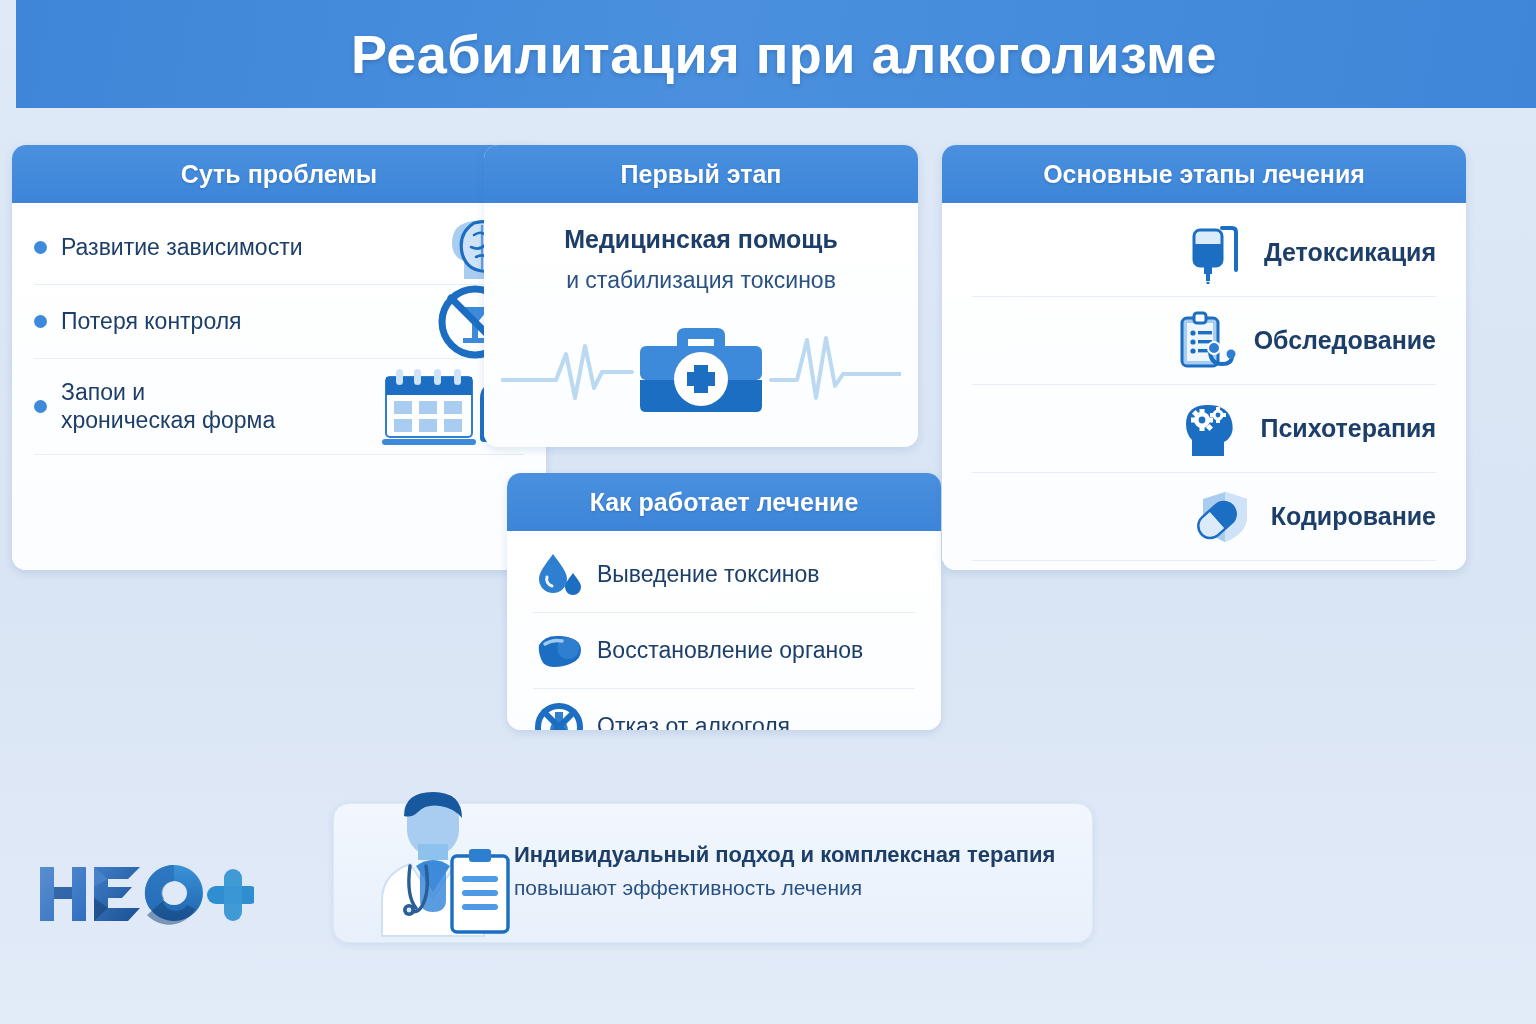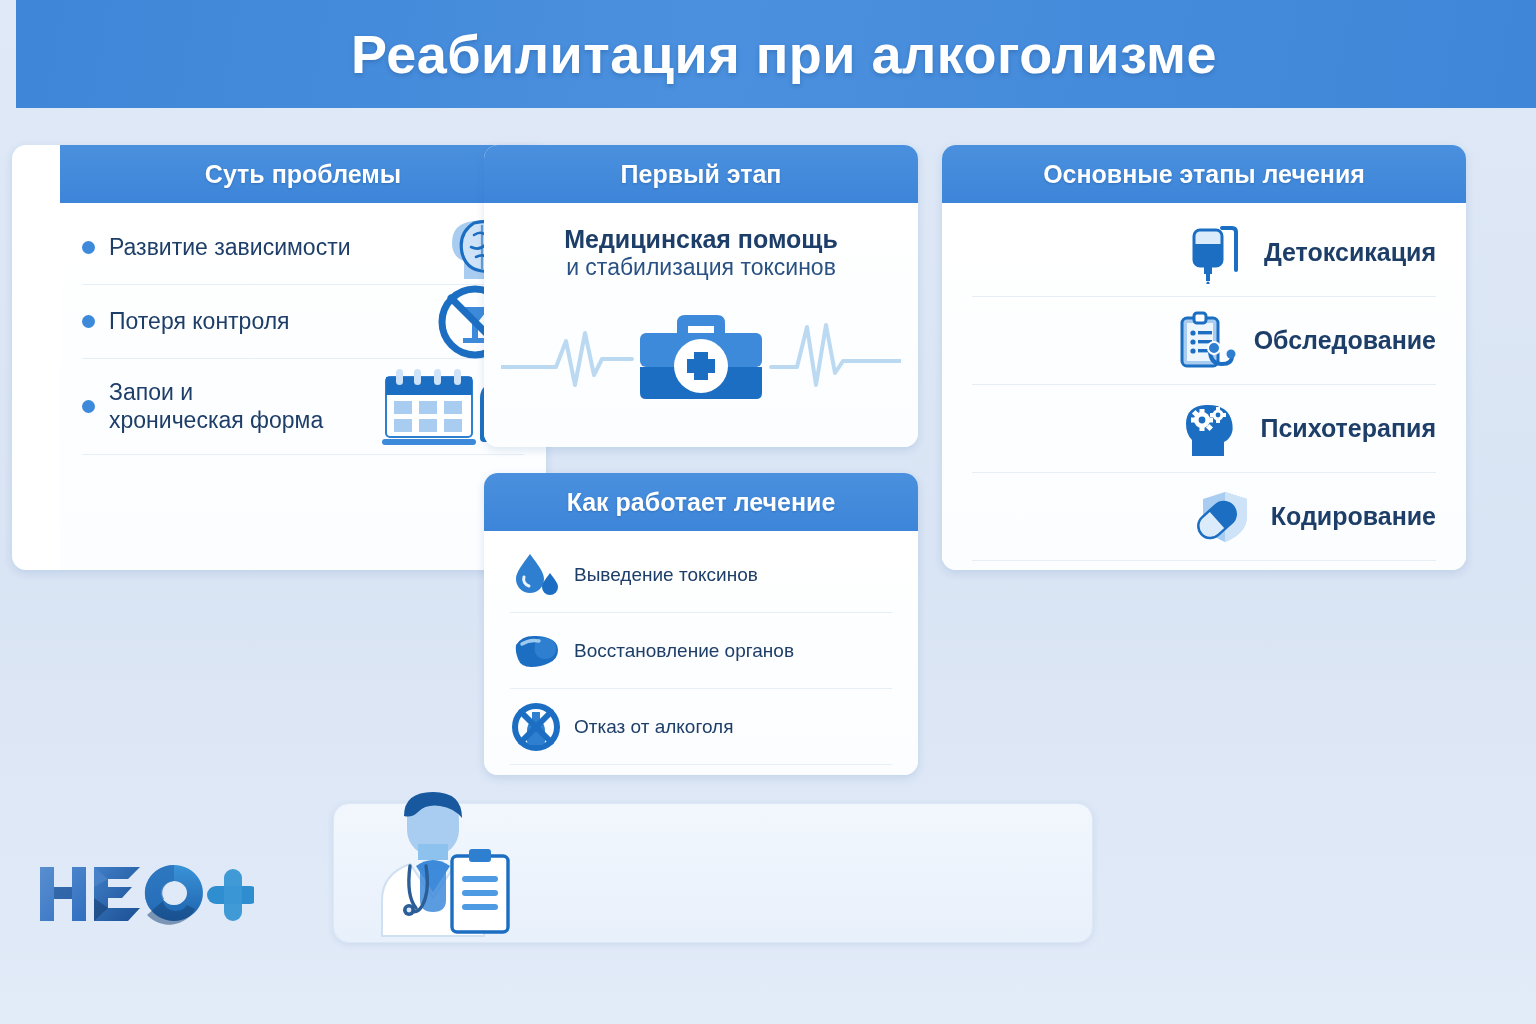--- a/index.html
+++ b/index.html
@@ -62,23 +62,23 @@
     white-space: nowrap;
   }
   .card-body {
     flex: 1 1 auto;
     background: linear-gradient(180deg,#ffffff 0%,#fbfdff 100%);
     position: relative;
     padding: 6px 0 8px 0;
   }
 
   
-  #card-problem  { left: 12px;  top: 145px; width: 534px; height: 425px; padding-left: 48px; }
+  #card-problem  { left: 12px;  top: 145px; width: 534px; height: 425px; }
   #card-first    { left: 484px; top: 145px; width: 434px; height: 302px; }
-  #card-howworks { left: 484px; top: 473px; width: 434px; height: 302px; }
+  #card-howworks { left: 507px; top: 473px; width: 434px; height: 257px; }
   #card-stages   { left: 942px; top: 145px; width: 524px; height: 425px; }
 
   
   .prob-list { padding: 2px 0 0 0; }
   .prob-row {
     position: relative;
     height: 74px;
     display: flex;
     align-items: center;
     margin: 0 22px;
@@ -115,38 +115,39 @@
   .first-body {
     display: flex;
     flex-direction: column;
     align-items: center;
     padding-top: 22px;
   }
   .first-line1 {
     font-size: 25px;
     font-weight: bold;
     color: #1d3e68;
+    margin-bottom: 13px;
   }
   .first-line2 {
     font-size: 23px;
     color: #2a5183;
     margin-bottom: 6px;
   }
   .first-graphic { width: 400px; height: 120px; margin-top: 8px; }
 
   
   .hw-row {
     height: 76px;
     display: flex;
     align-items: center;
     margin: 0 26px;
     border-bottom: 1px solid #e6eef8;
   }
   .hw-icon { width: 52px; height: 52px; flex: 0 0 52px; margin-right: 12px; }
-  .hw-label { font-size: 19px; color: #1d3e68; }
+  .hw-label { font-size: 23px; color: #1d3e68; }
 
   
   .st-row {
     height: 88px;
     display: flex;
     align-items: center;
     margin: 0 30px;
     border-bottom: 1px solid #e6eef8;
     justify-content: flex-end;
   }
@@ -423,20 +424,24 @@
       <path d="M74 80 q4 26 -4 40 q-5 9 -14 4" fill="none" stroke="#2b5d96" stroke-width="3.4" stroke-linecap="round"></path>
       <circle cx="57" cy="124" r="6" fill="#2b5d96"></circle>
       <circle cx="57" cy="124" r="2.4" fill="#dbeafe"></circle>
       <rect x="100" y="70" width="56" height="76" rx="5" fill="#ffffff" stroke="#1b6ec2" stroke-width="3.4"></rect>
       <rect x="117" y="63" width="22" height="13" rx="3" fill="#2f7fd0"></rect>
       <rect x="110" y="90" width="36" height="6" rx="3" fill="#4e9ae3"></rect>
       <rect x="110" y="104" width="36" height="6" rx="3" fill="#4e9ae3"></rect>
       <rect x="110" y="118" width="36" height="6" rx="3" fill="#4e9ae3"></rect>
     </svg>
   </div>
+  <div class="banner-text">
+    <div class="banner-l1">Индивидуальный подход и комплексная терапия</div>
+    <div class="banner-l2">повышают эффективность лечения</div>
+  </div>
 </div>
 
 <div id="logo">
   <svg viewBox="0 0 220 78" width="220" height="78">
     <defs>
       <linearGradient id="g1" x1="0" y1="0" x2="1" y2="1">
         <stop offset="0" stop-color="#5a8fd0"></stop>
           <stop offset="1" stop-color="#2f6fc0"></stop>
       </linearGradient>
       <linearGradient id="g2" x1="0" y1="0" x2="1" y2="1">

